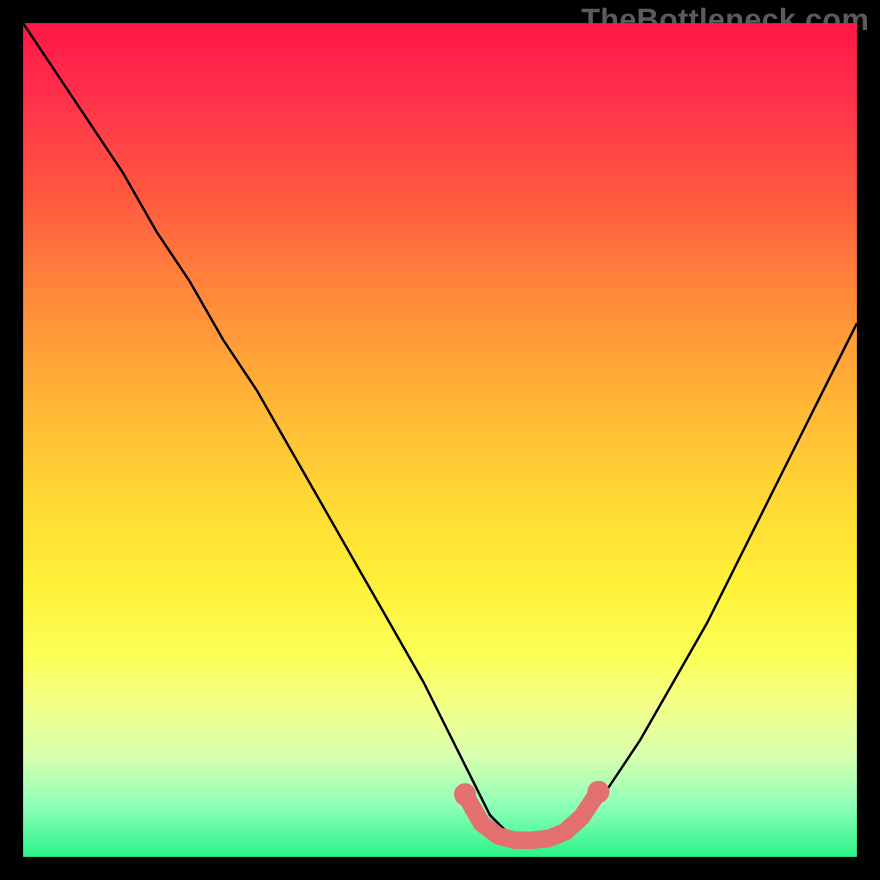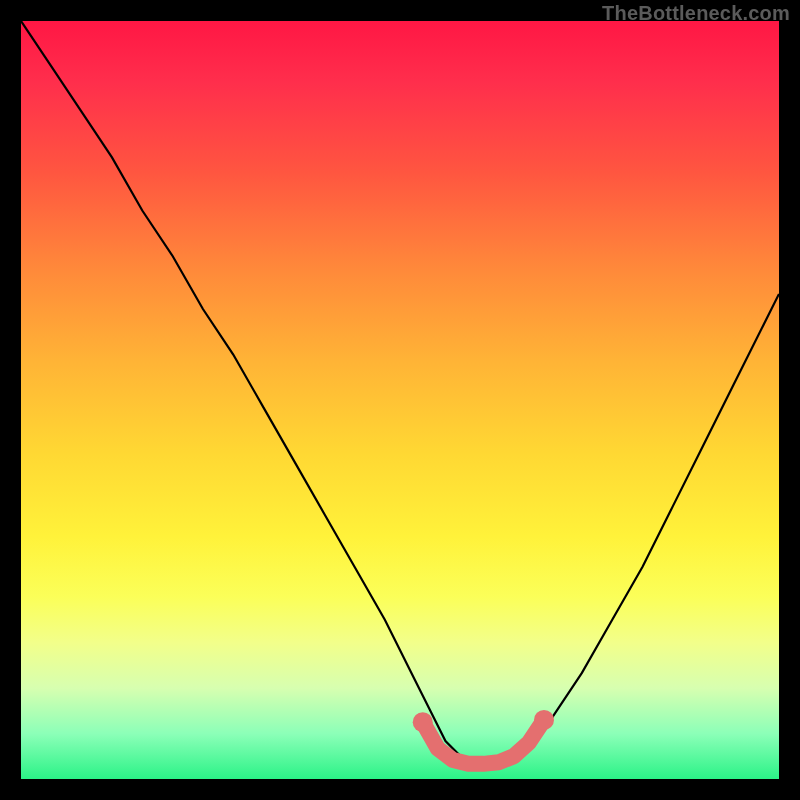--- a/index.html
+++ b/index.html
@@ -43,21 +43,21 @@
     left: 0;
     top: 0;
     width: 758px;
     height: 758px;
   }
   .watermark {
     position: absolute;
     right: 10px;
     top: 2px;
     font-family: Arial, Helvetica, sans-serif;
-    font-size: 20px;
+    font-size: 28px;
     font-weight: 600;
     color: #5b5b5b;
     letter-spacing: 0.2px;
     user-select: none;
   }
 </style>
 </head>
 <body>
 
 <div class="stage">

